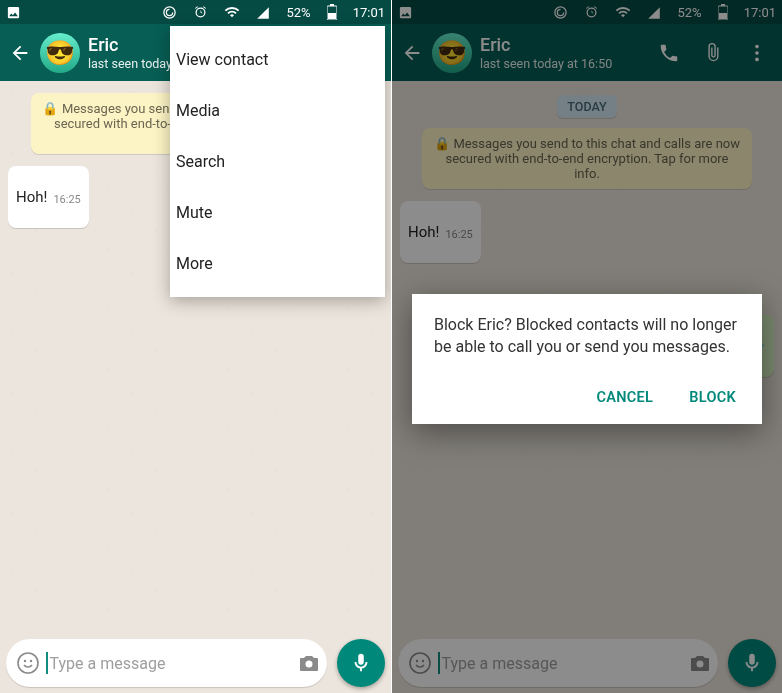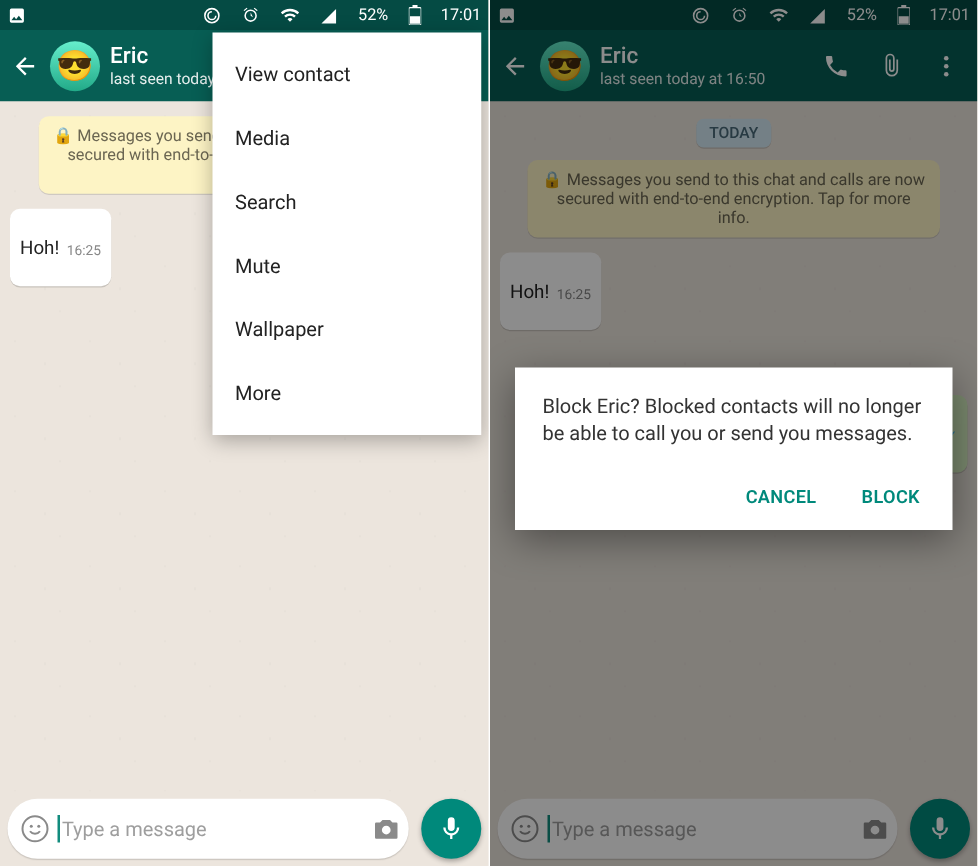--- a/index.html
+++ b/index.html
@@ -118,21 +118,21 @@
   .fab svg { fill:#fff; }
   
   .menu {
     position:absolute; top:26px; right:6px;
     width:215px; background:#fff;
     box-shadow: 0 4px 16px rgba(0,0,0,.3);
     padding:8px 0;
     z-index:20;
   }
   .menu .item {
-    padding:16px 18px;
+    padding:16px 6px;
     font-size:16px; color:#222;
   }
   
   .dim {
     position:absolute; inset:0;
     background:rgba(0,0,0,.45);
     z-index:15;
   } 
   
   .dialog {
@@ -244,21 +244,20 @@
           <path d="M12 14a3 3 0 0 0 3-3V5a3 3 0 0 0-6 0v6a3 3 0 0 0 3 3zm5-3a5 5 0 0 1-10 0H5a7 7 0 0 0 6 6.9V21h2v-3.1A7 7 0 0 0 19 11z"></path>
         </svg>
     </div>
   </div>
 
   <div class="menu">
     <div class="item">View contact</div>
     <div class="item">Media</div>
     <div class="item">Search</div>
     <div class="item">Mute</div>
-    <div class="item">Wallpaper</div>
     <div class="item">More</div>
   </div>
 </div>
 
 <div class="phone">
   <div class="status">
     <div class="left">
       <svg width="15" height="15" viewBox="0 0 24 24">
           <path d="M21 19V5a2 2 0 0 0-2-2H5a2 2 0 0 0-2 2v14a2 2 0 0 0 2 2h14a2 2 0 0 0 2-2zM8.5 13.5l2.5 3 3.5-4.5L19 18H5l3.5-4.5z"></path>
         </svg>

